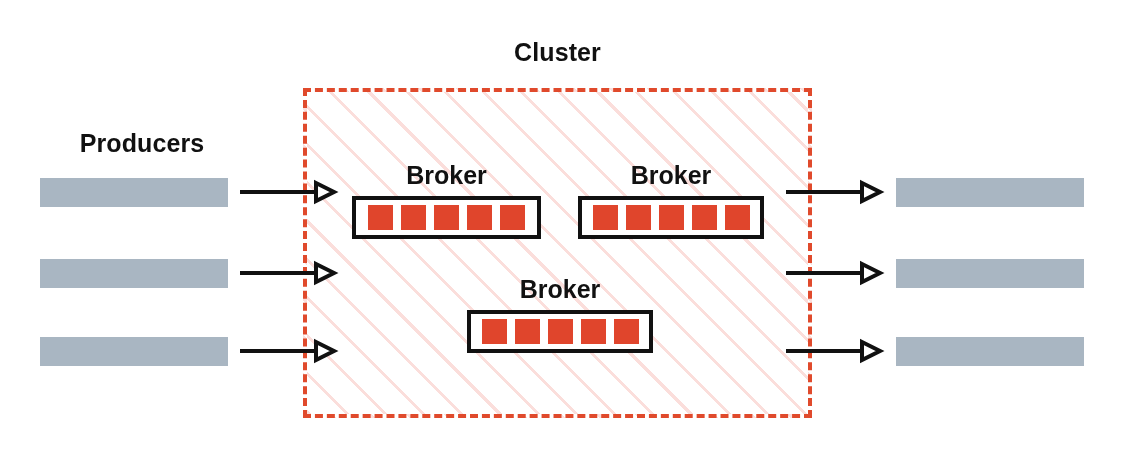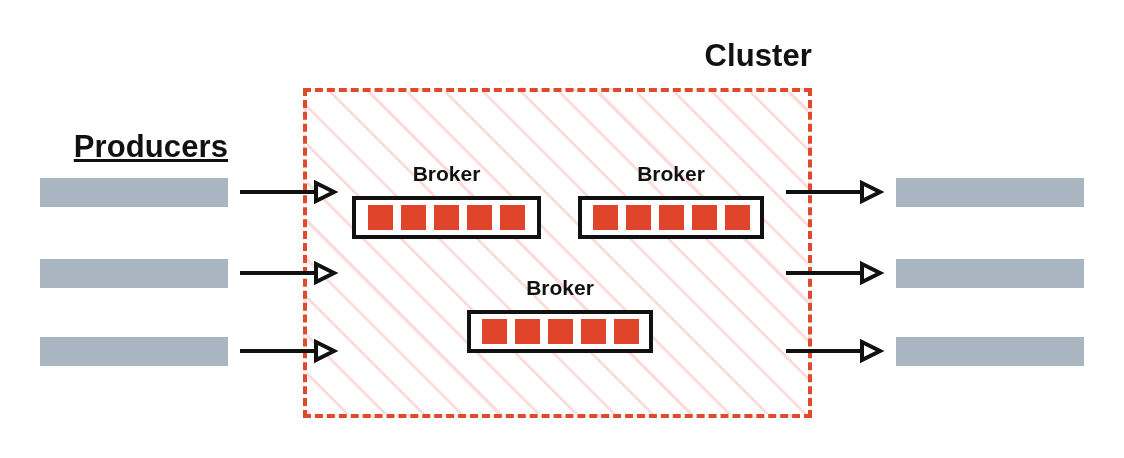--- a/index.html
+++ b/index.html
@@ -20,33 +20,32 @@
     position: absolute;
     left: 0;
     top: 0;
     width: 1124px;
     height: 458px;
   }
 
   
   .section-title {
     position: absolute;
-    font-size: 31px;
+    font-size: 25px;
     font-weight: 600;
     letter-spacing: 0.1px;
     color: #111111;
-    text-align: right;
+    text-align: center;
     white-space: nowrap;
     line-height: 1;
   }
   #producers-title {
-    left: 40px;
+    left: 48px;
     top: 131px;
     width: 188px;
-    text-decoration: underline;
   }
   #consumers-title {
     left: 896px;
     top: 131px;
     width: 188px;
   }
   #cluster-title {
     left: 303px;
     top: 40px;
     width: 509px;
@@ -87,21 +86,21 @@
   
   .broker {
     position: absolute;
   }
   .broker-label {
     position: absolute;
     left: 0;
     top: 0;
     width: 100%;
     text-align: center;
-    font-size: 21px;
+    font-size: 25px;
     font-weight: 600;
     color: #111111;
     line-height: 1;
     white-space: nowrap;
   }
   .broker-box {
     position: absolute;
     left: 0;
     top: 33px;
     width: 100%;

